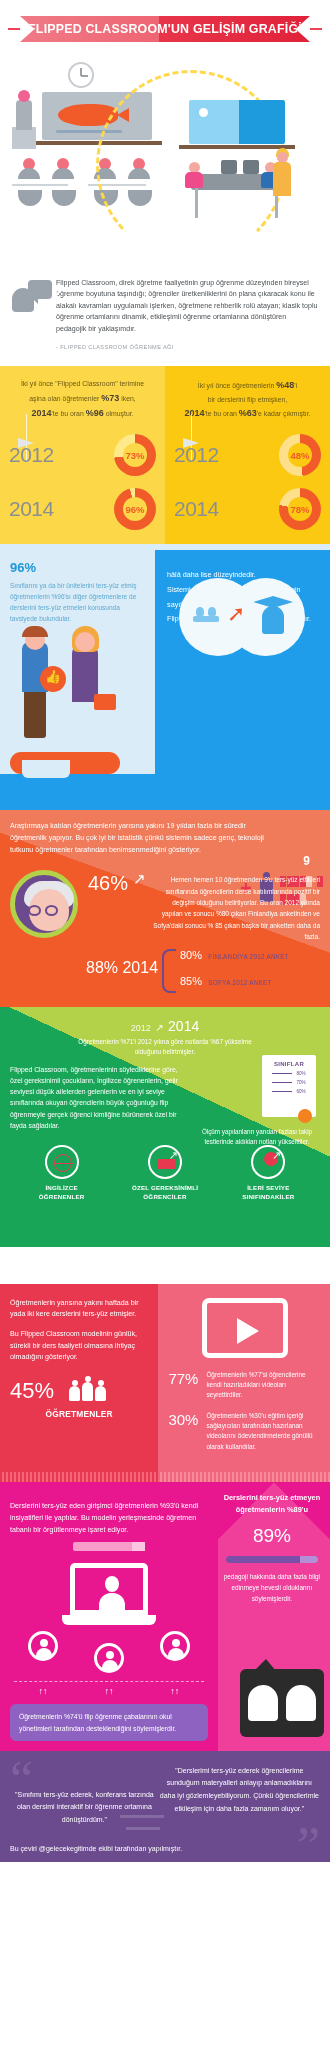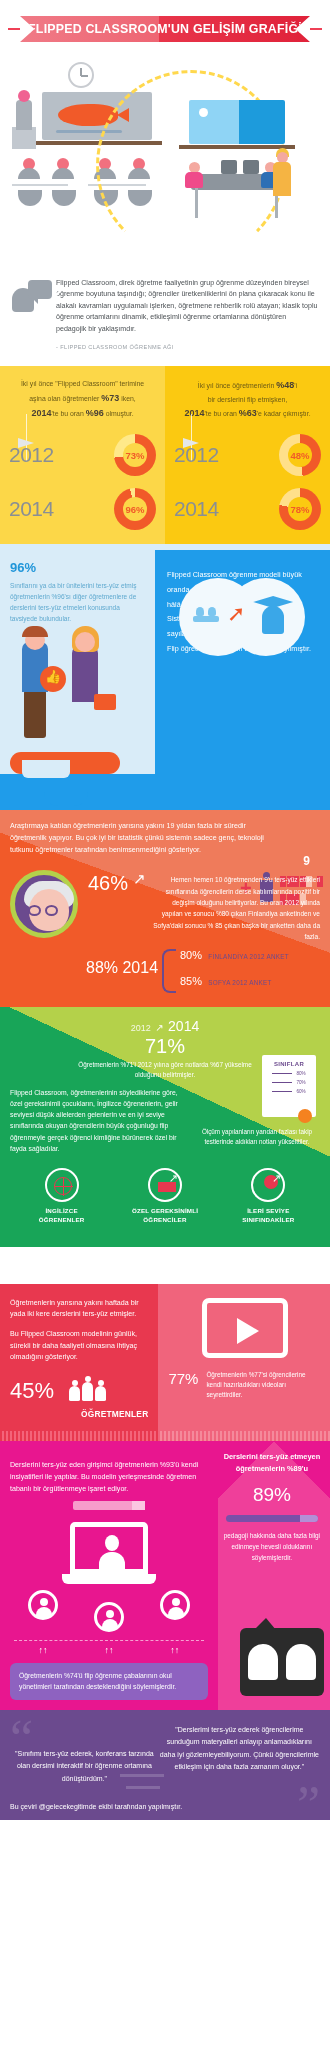--- a/index.html
+++ b/index.html
@@ -419,21 +419,20 @@
         <div class="boy-hat"></div>
         <div class="girl-b"></div>
         <div class="girl-hair"></div>
         <div class="girl-h"></div>
         <div class="bag"></div>
         <div class="thumb"></div>
       </div>
     </div>
     <div class="blue-r">
       <div class="br-text">
-        <div>Flipped Classroom öğrenme modeli büyük oranda</div>
         <div>hâlâ daha lise düzeyindedir.</div>
         <div>Sistemi kullanan orta okul öğretmenlerinin</div>
         <div>sayıları son iki yıl içinde oldukça artmıştır.</div>
         <div>Flip öğretme ayrıca tüm branşlara yayılmıştır.</div>
       </div>
       <div class="infin">
         <div class="c1"></div>
           <div class="c2"></div>
         <div class="desk-ic">
             <div class="p1"></div>
@@ -492,21 +491,20 @@
       </span>
     </div>
   </div>
 
   <div class="green-sec">
     <div class="green-tri"></div>
     <div class="g-top">
       <span class="g2012">2012</span>
       <span style="color:#fff;font-size:10px">↗</span>
       <span class="g2014">2014</span>
-      <div class="g71">71%</div>
       <div class="g-top-txt" style="width:60%;margin:2px auto 0 auto">Öğretmenlerin %71'i 2012 yılına göre notlarda %67 yükselme olduğunu belirtmişler.</div>
     </div>
     <div class="g-left">Flipped Classroom, öğretmenlerinin söylediklerine göre, özel gereksinimli çocukların, İngilizce öğrenenlerin, gelir seviyesi düşük ailelerden gelenlerin ve en iyi seviye sınıflarında okuyan öğrencilerin büyük çoğunluğu flip öğrenmeyle gerçek öğrenci kimliğine bürünerek özel bir fayda sağladılar.</div>
     <div class="cert">
       <div class="t">SINIFLAR</div>
       <div class="ln">
           <i></i>
           <span>80%</span>
         </div>
       <div class="ln">
@@ -543,38 +541,42 @@
           </div>
         <div class="lbl" style="white-space:pre-line">İLERİ SEVİYE
 SINIFINDAKİLER</div>
       </div>
     </div>
   </div>
 
   <div class="red-sec">
     <div class="red-l">
       <p>Öğretmenlerin yarısına yakını haftada bir yada iki kere derslerini ters-yüz etmişler.</p>
-      <p style="margin-top:8px">Bu Flipped Classroom modelinin günlük, sürekli bir daha faaliyeti olmasına ihtiyaç olmadığını gösteriyor.</p>
+      <p style="margin-top:8px">Bu Flipped Classroom modelinin günlük, sürekli bir ders faaliyeti olmasına ihtiyaç olmadığını gösteriyor.</p>
       <div class="row45">
         <span class="p45">45%</span>
         <span class="teach-ic">
           <span class="g">
               <span></span>
               <span style="height:19px"></span>
               <span></span>
             </span>
         </span>
       </div>
-      <div class="teach-lbl" style="text-align:right">ÖĞRETMENLER</div>
+      <div class="teach-lbl" style="text-align:center">ÖĞRETMENLER</div>
     </div>
     <div class="red-r">
       <div class="play-box"></div>
       <div class="stat-row">
         <span class="stat-pct">77%</span>
         <span class="stat-txt">Öğretmenlerin %77'si öğrencilerine kendi hazırladıkları videoları seyrettirdiler.</span>
+      </div>
+      <div class="stat-row">
+        <span class="stat-pct">30%</span>
+        <span class="stat-txt">Öğretmenlerin %30'u eğitim içeriği sağlayıcıları tarafından hazırlanan videolarını ödevlendirmelerde gönüllü olarak kullandılar.</span>
       </div>
     </div>
   </div>
   <div style="display:flex">
     <div class="stripes-red" style="width:48%"></div>
     <div class="stripes-pink" style="width:52%"></div>
   </div>
 
   <div class="mag-sec">
     <div class="mag-l">

